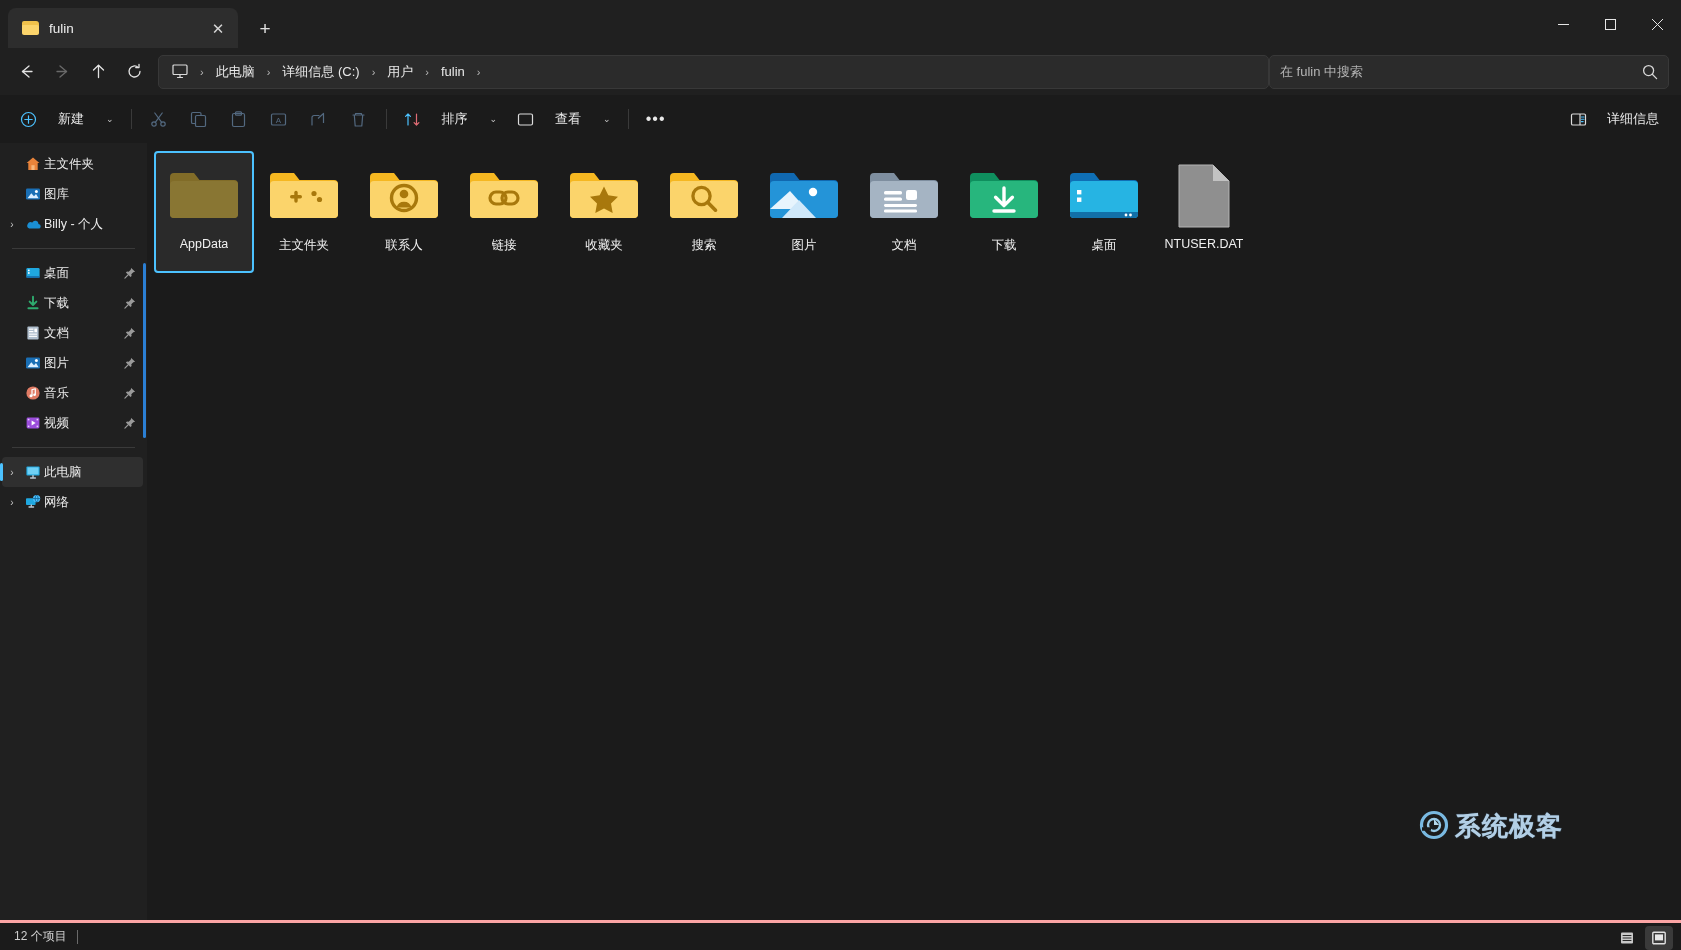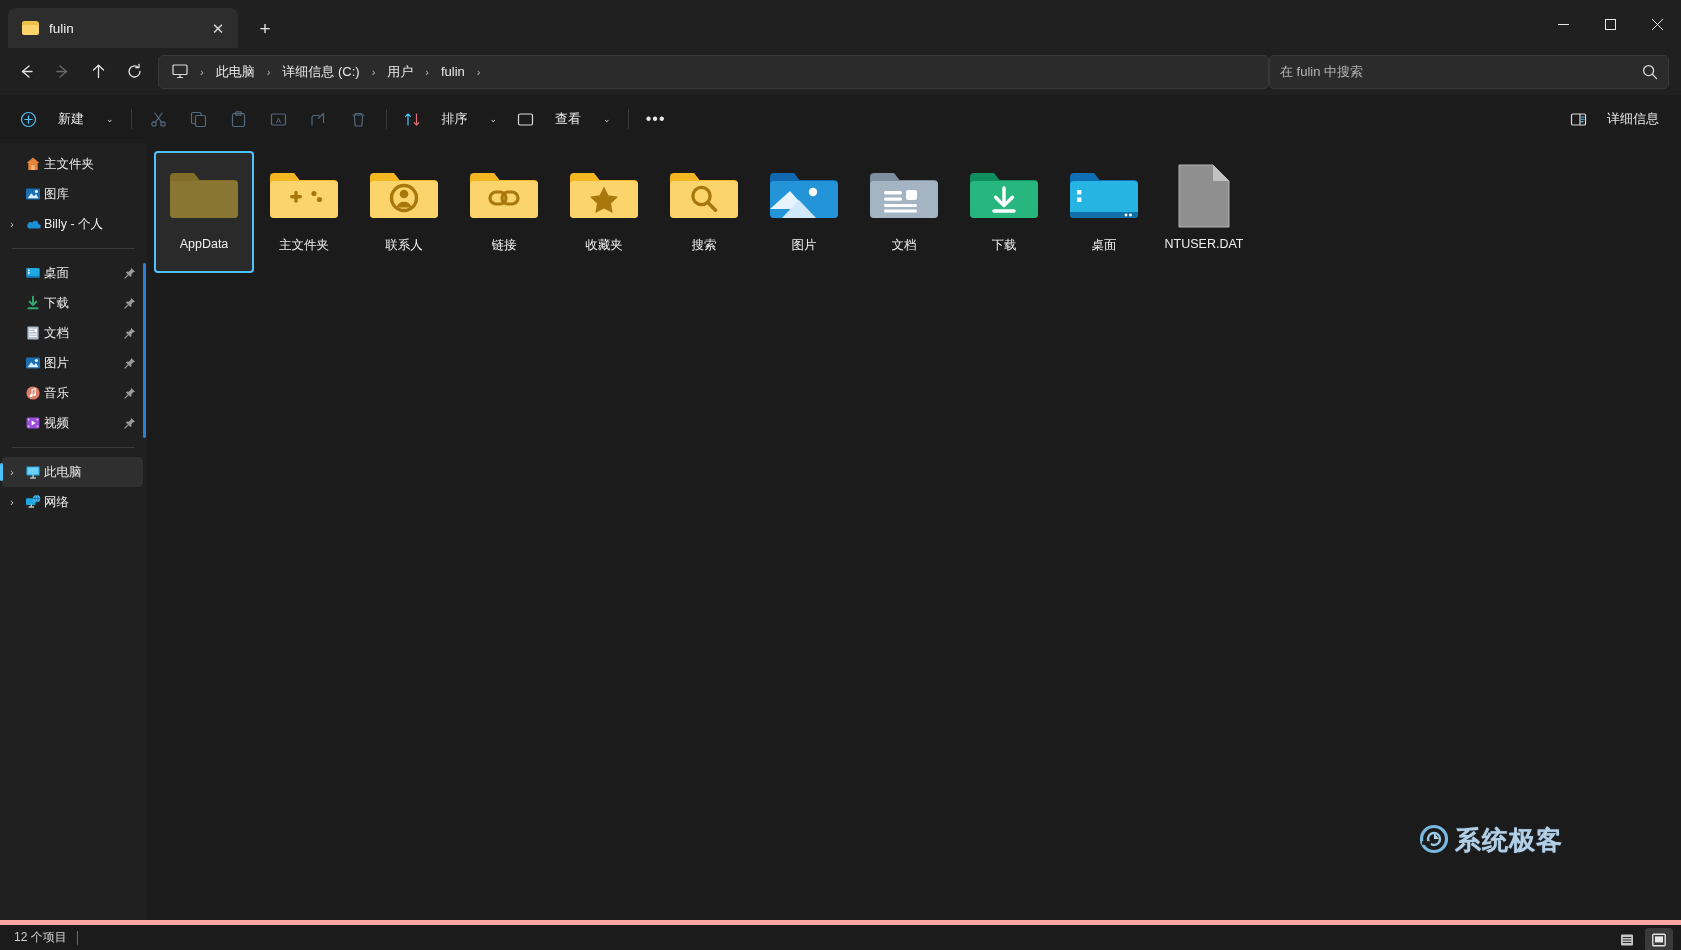--- a/index.html
+++ b/index.html
@@ -181,35 +181,35 @@
   }
   .thumb { width: 76px; height: 66px; display:flex; align-items:center; justify-content:center; }
   .item-label {
     margin-top: 8px; font-size: 12.5px; color:#f0f0f0;
     text-align:center; max-width: 94px;
     white-space: nowrap; overflow: hidden; text-overflow: ellipsis;
   }
 
   
   .watermark {
-    position:absolute; right: 118px; bottom: 62px;
+    position:absolute; right: 118px; bottom: 76px;
     display:flex; align-items:center; gap:6px;
     opacity:.95; pointer-events:none;text-align:center;
   }
   .wm-text {
     font-size: 26px; font-weight: bold; letter-spacing: 1px;
     color: #bcd9f0;
     text-shadow: 0 0 1px rgba(140,190,230,.9);
   }
 
   
   .statusbar {
     height: 30px; flex: 0 0 30px;
     background:#1b1b1b;
-    border-top: 5px solid #fca5a5;
+    border-top: 3px solid #fca5a5;
     display:flex; align-items:center;
     padding: 0 16px 0 14px;
     position: relative;
   }
   .status-text { font-size: 12px; color:#cfcfcf; }
   .status-div { width:1px; height:14px; background:#6a6a6a; margin: 0 10px; }
   .viewtoggles { position:absolute; right: 8px; top:3px; display:flex; gap:4px; }
   .vbtn {
     width: 28px; height: 24px; border-radius:4px;
     display:flex; align-items:center; justify-content:center; color:#e0e0e0;

